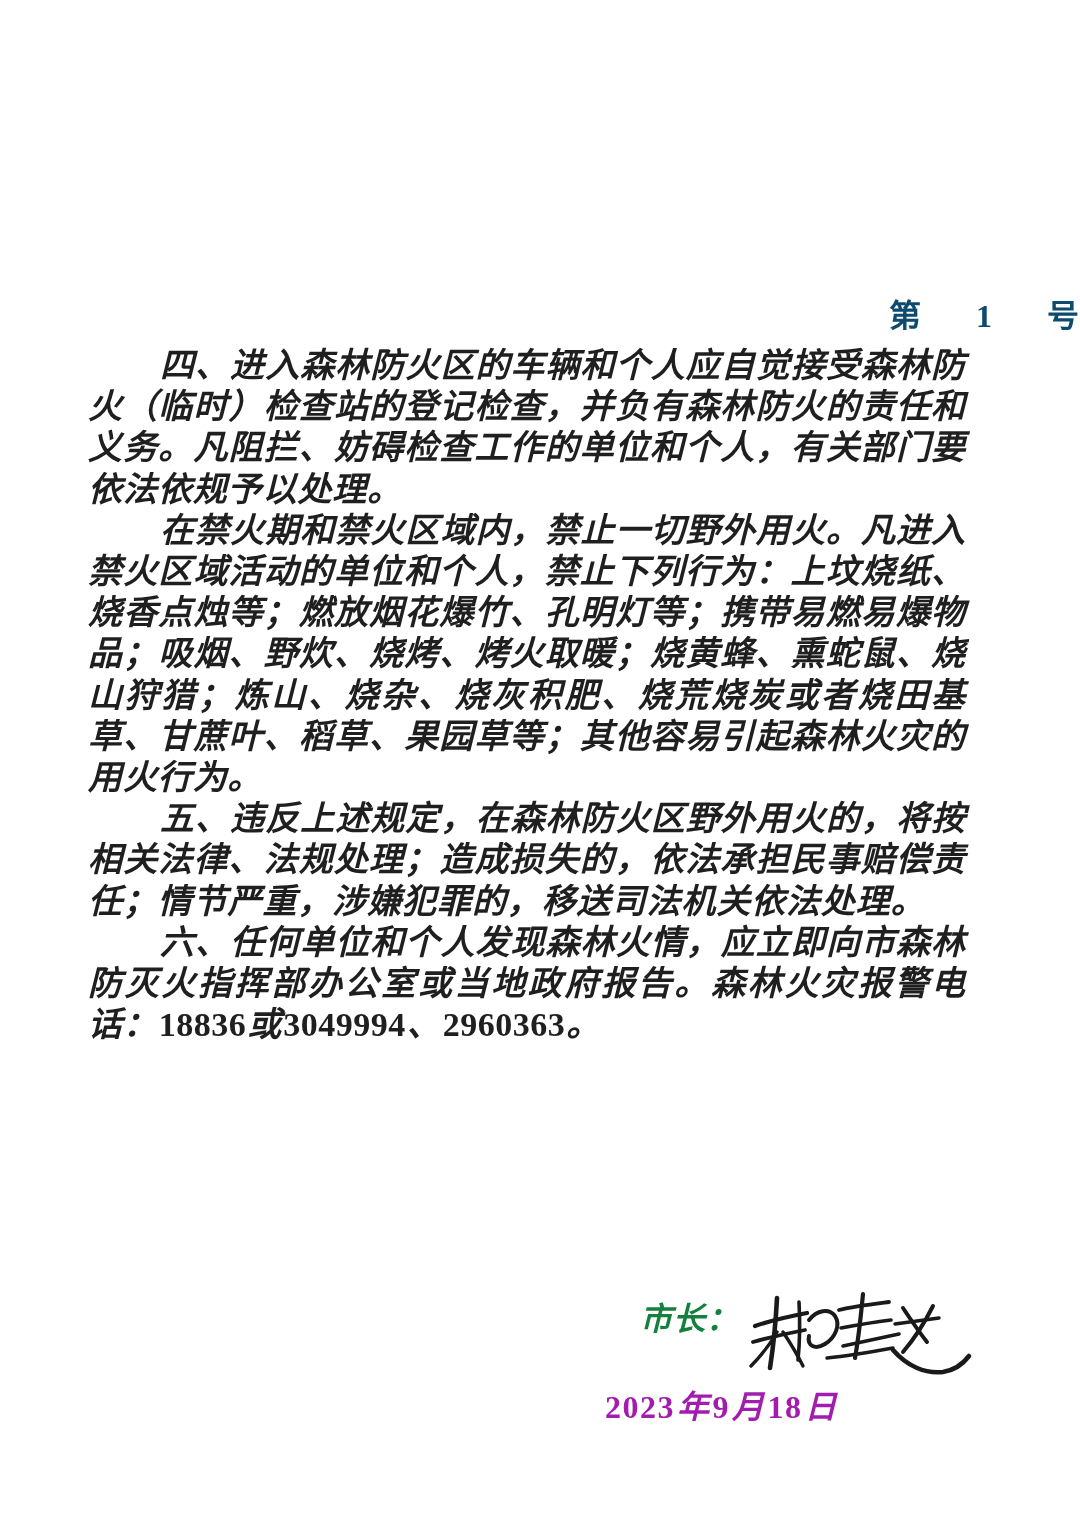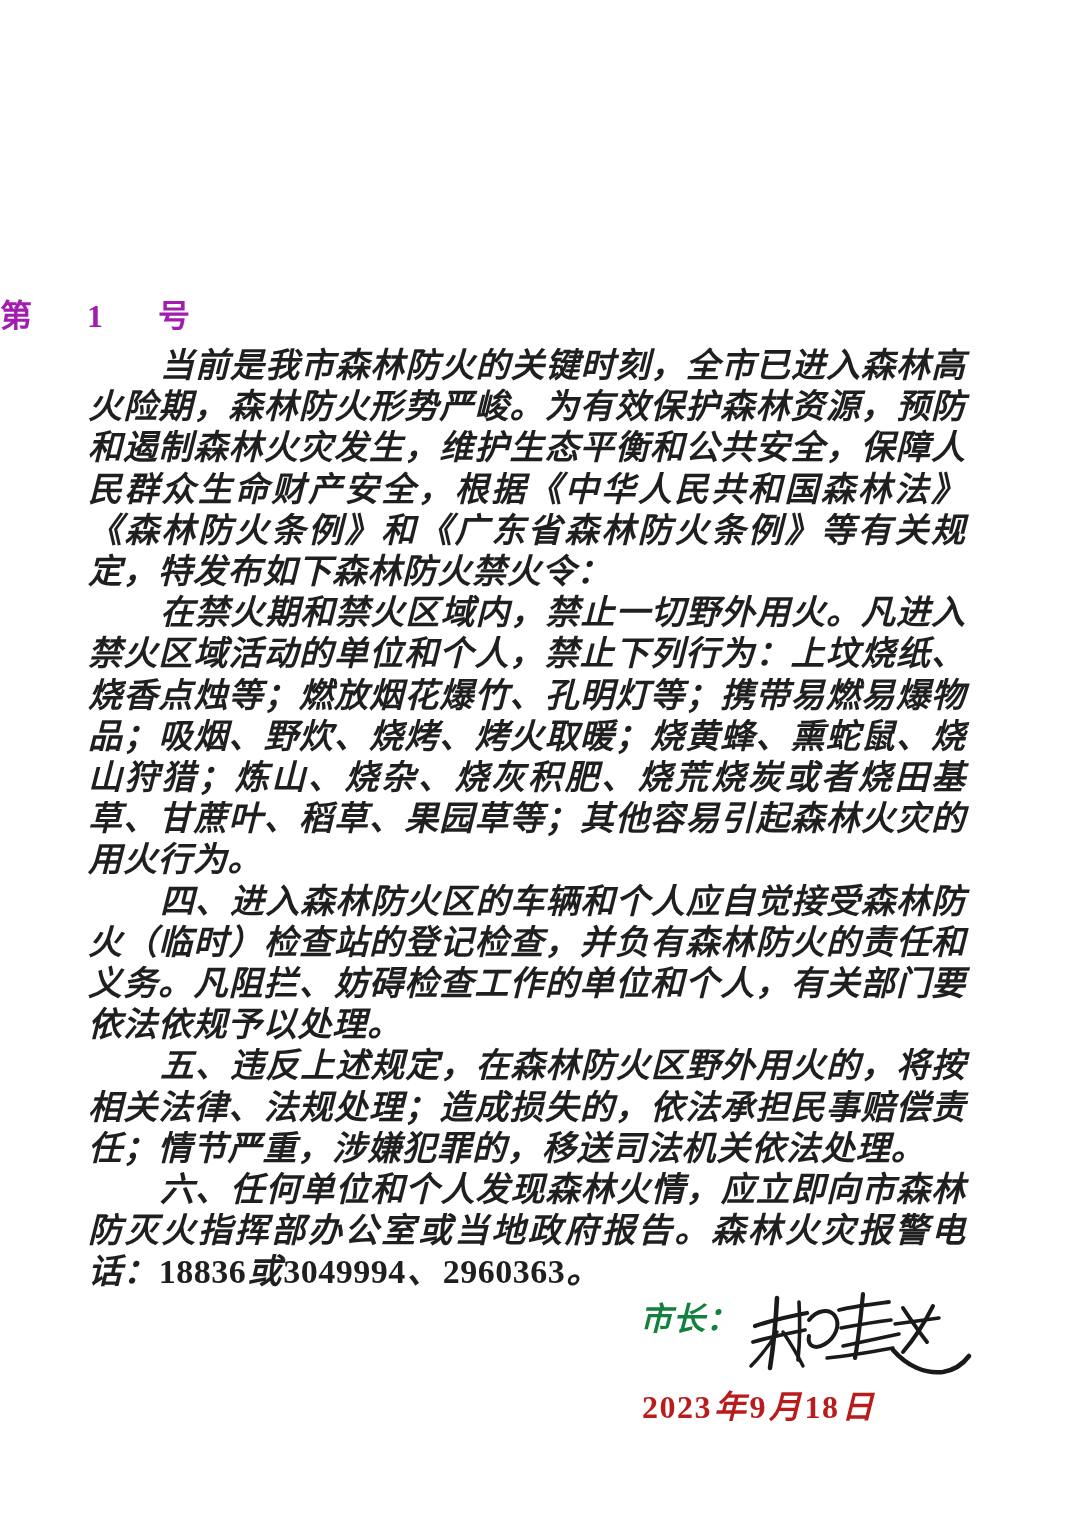--- a/index.html
+++ b/index.html
@@ -44,25 +44,25 @@
       -0.6px 0 0 #282828,
       0 0.5px 0 #282828;
   }
 
   
   .issue-no {
     position: absolute;
     top: 296px;
     left: 0;
     width: 1080px;
-    text-align: left;
+    text-align: right;
     font-size: 32px;
     line-height: 40px;
     font-weight: 700;
-    color: #a21caf;
+    color: #0c4a6e;
     letter-spacing: 1px;
   }
   .issue-no .sp {
     display: inline-block;
     width: 36px;
   }
   .issue-no .num {
     font-family: "Liberation Serif", "DejaVu Serif", serif;
   }
 
@@ -119,25 +119,25 @@
     white-space: nowrap;
     font-family: "Liberation Serif", "DejaVu Serif", serif;
   }
   .signature {
     margin-left: 4px;
     margin-top: -16px;
   }
   .sign-date {
     position: absolute;
     top: 90px;
-    left: 640px;
+    left: 603px;
     font-size: 32px;
     line-height: 42px;
     font-weight: 600;
-    color: #b91c1c;
+    color: #a21caf;
     font-style: italic;
     letter-spacing: 1.5px;
     white-space: nowrap;
     font-family: "Liberation Serif", "DejaVu Serif", serif;
   }
   .sign-date .lat {
     font-style: normal;
     padding: 0 2px;
   }
 </style>
@@ -149,23 +149,22 @@
 
   <div class="issue-no">
     <span>第</span>
     <span class="sp"></span>
     <span class="num">1</span>
     <span class="sp"></span>
     <span>号</span>
   </div>
 
   <div class="body-text">
-    <p class="para">当前是我市森林防火的关键时刻，全市已进入森林高火险期，森林防火形势严峻。为有效保护森林资源，预防和遏制森林火灾发生，维护生态平衡和公共安全，保障人民群众生命财产安全，根据《中华人民共和国森林法》《森林防火条例》和《广东省森林防火条例》等有关规定，特发布如下森林防火禁火令：</p>
+    <p class="para">四、进入森林防火区的车辆和个人应自觉接受森林防火（临时）检查站的登记检查，并负有森林防火的责任和义务。凡阻拦、妨碍检查工作的单位和个人，有关部门要依法依规予以处理。</p>
     <p class="para">在禁火期和禁火区域内，禁止一切野外用火。凡进入禁火区域活动的单位和个人，禁止下列行为：上坟烧纸、烧香点烛等；燃放烟花爆竹、孔明灯等；携带易燃易爆物品；吸烟、野炊、烧烤、烤火取暖；烧黄蜂、熏蛇鼠、烧山狩猎；炼山、烧杂、烧灰积肥、烧荒烧炭或者烧田基草、甘蔗叶、稻草、果园草等；其他容易引起森林火灾的用火行为。</p>
-    <p class="para">四、进入森林防火区的车辆和个人应自觉接受森林防火（临时）检查站的登记检查，并负有森林防火的责任和义务。凡阻拦、妨碍检查工作的单位和个人，有关部门要依法依规予以处理。</p>
     <p class="para">五、违反上述规定，在森林防火区野外用火的，将按相关法律、法规处理；造成损失的，依法承担民事赔偿责任；情节严重，涉嫌犯罪的，移送司法机关依法处理。</p>
     <p class="para">六、任何单位和个人发现森林火情，应立即向市森林防灭火指挥部办公室或当地政府报告。森林火灾报警电话：<span class="lat">18836</span>或<span class="lat">3049994</span>、<span class="lat">2960363</span>。</p>
   </div>
 
   <div class="sign-block">
     <div class="sign-row">
       <span class="sign-label">市长：</span>
 
       <span class="signature">
         <svg width="230" height="112" viewBox="0 0 230 112" fill="none" xmlns="http://www.w3.org/2000/svg" aria-hidden="true">

